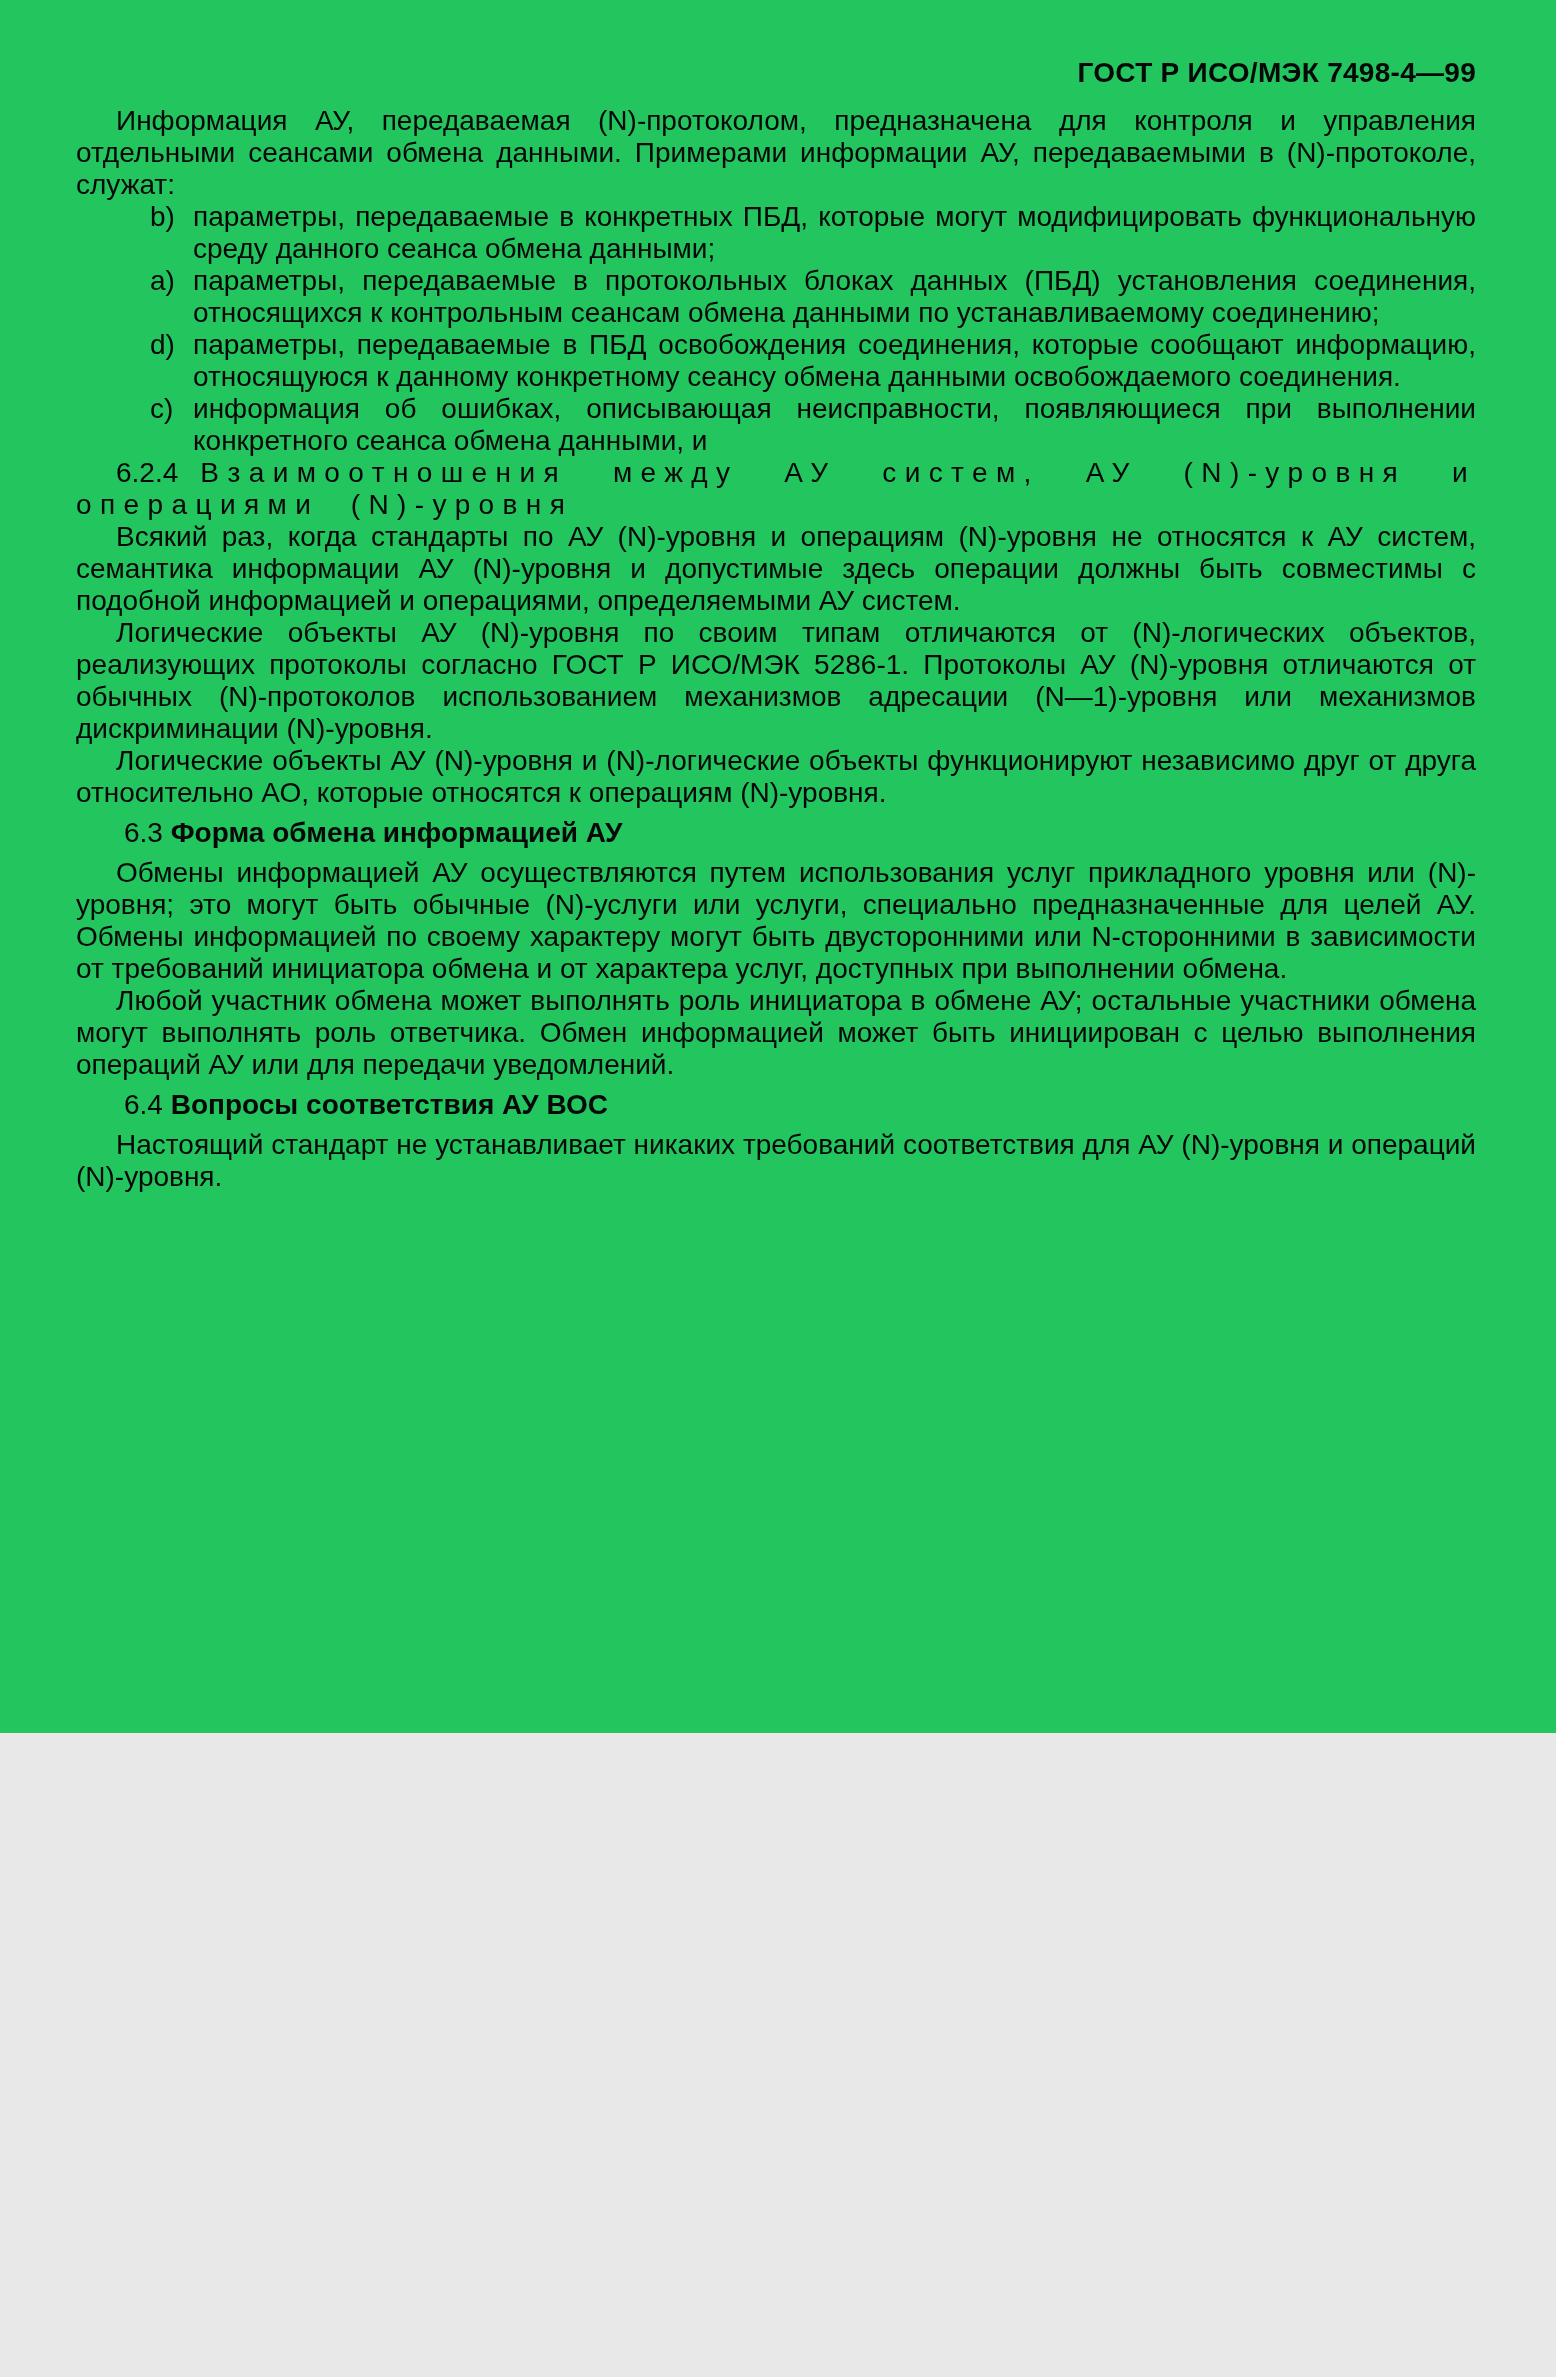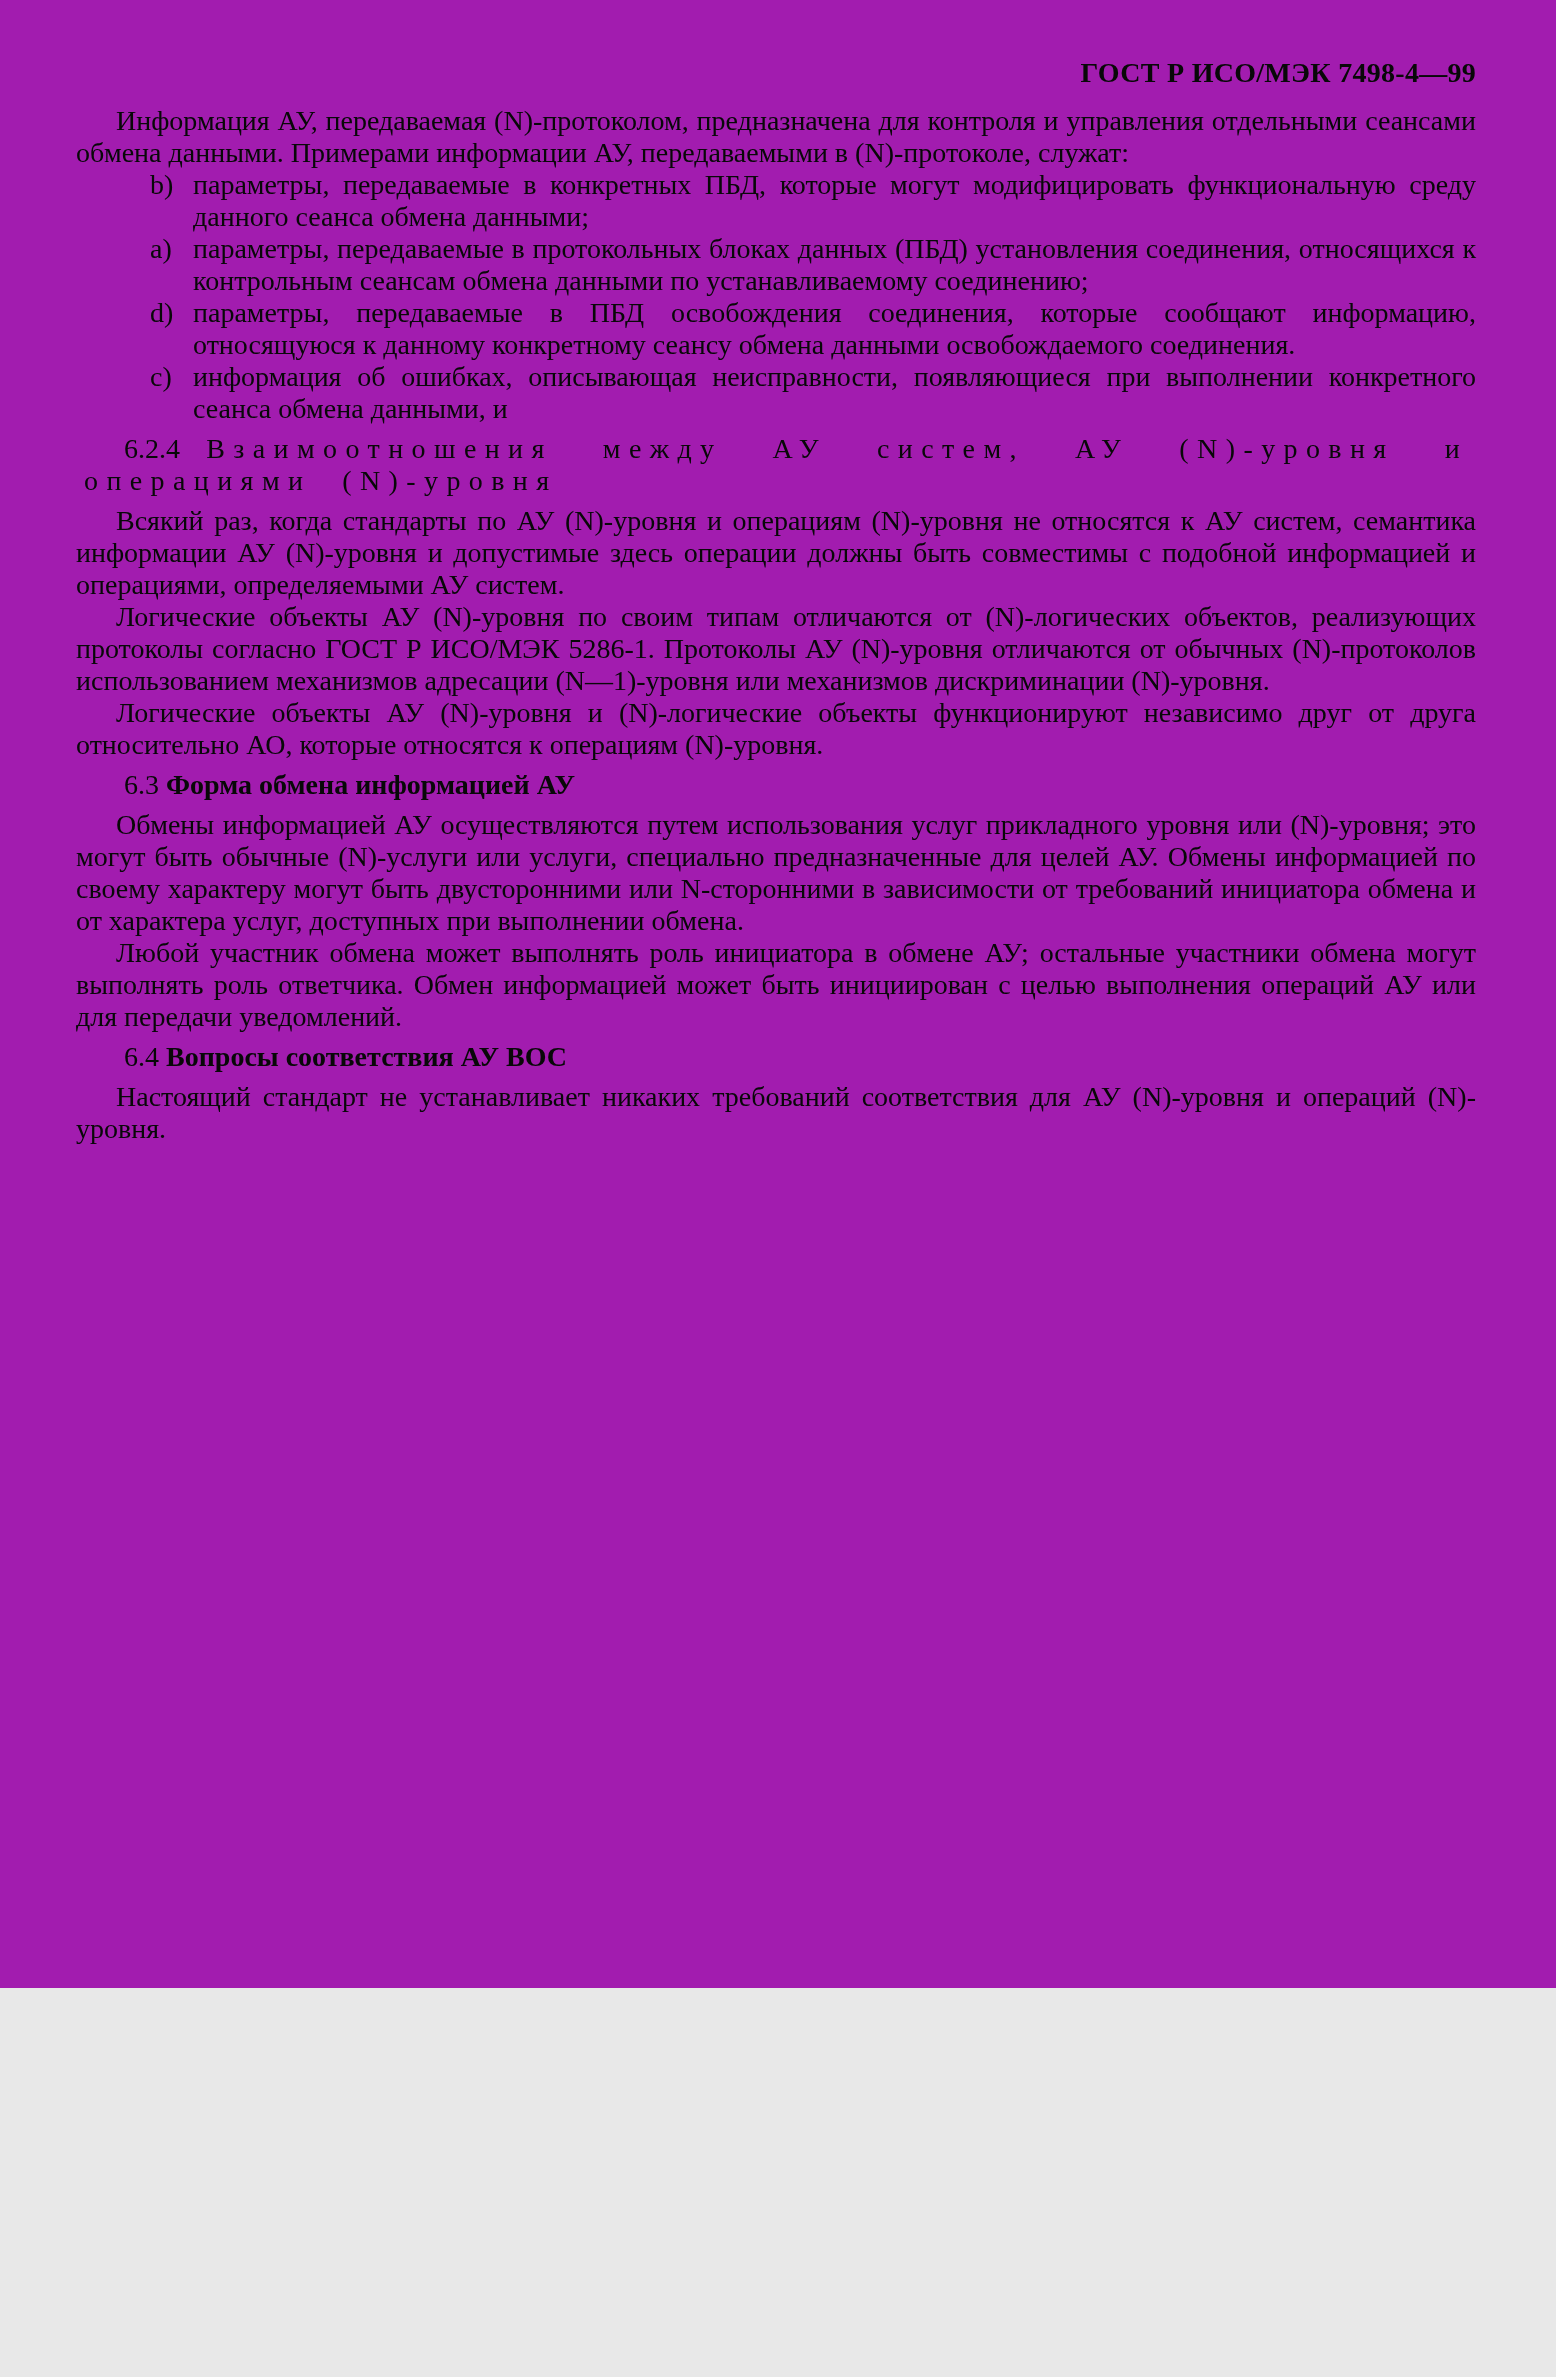--- a/index.html
+++ b/index.html
@@ -3,25 +3,25 @@
 <meta charset="utf-8">
 <style>
   html, body {
     margin: 0;
     padding: 0;
     background: #e8e8e8;
   }
   .page {
     position: relative;
     width: 1556px;
-    height: 1988px;
+    height: 1733px;
     margin: 0 auto;
-    background: #a21caf;
+    background: #22c55e;
     color: #080808;
-    font-family: Liberation Serif, serif;
+    font-family: Liberation Sans, sans-serif;
     font-size: 28px;
     line-height: 32px;
     overflow: hidden;
   }
   .doc-header {
     position: absolute;
     top: 57px;
     left: 76px;
     right: 80px;
     text-align: right;
@@ -44,21 +44,21 @@
     margin: 0;
     padding-left: 117px;
   }
   .list-item .marker {
     display: inline-block;
     width: 43px;
     margin-left: -43px;
     text-indent: 0;
   }
   p.heading-spaced {
-    margin: 8px;
+    margin: 0;
     text-indent: 40px;
   }
   p.heading-spaced .spaced {
     letter-spacing: 0.30em;
     word-spacing: 0.55em;
   }
   p.heading-bold {
     margin: 8px;
     text-indent: 40px;
   }

